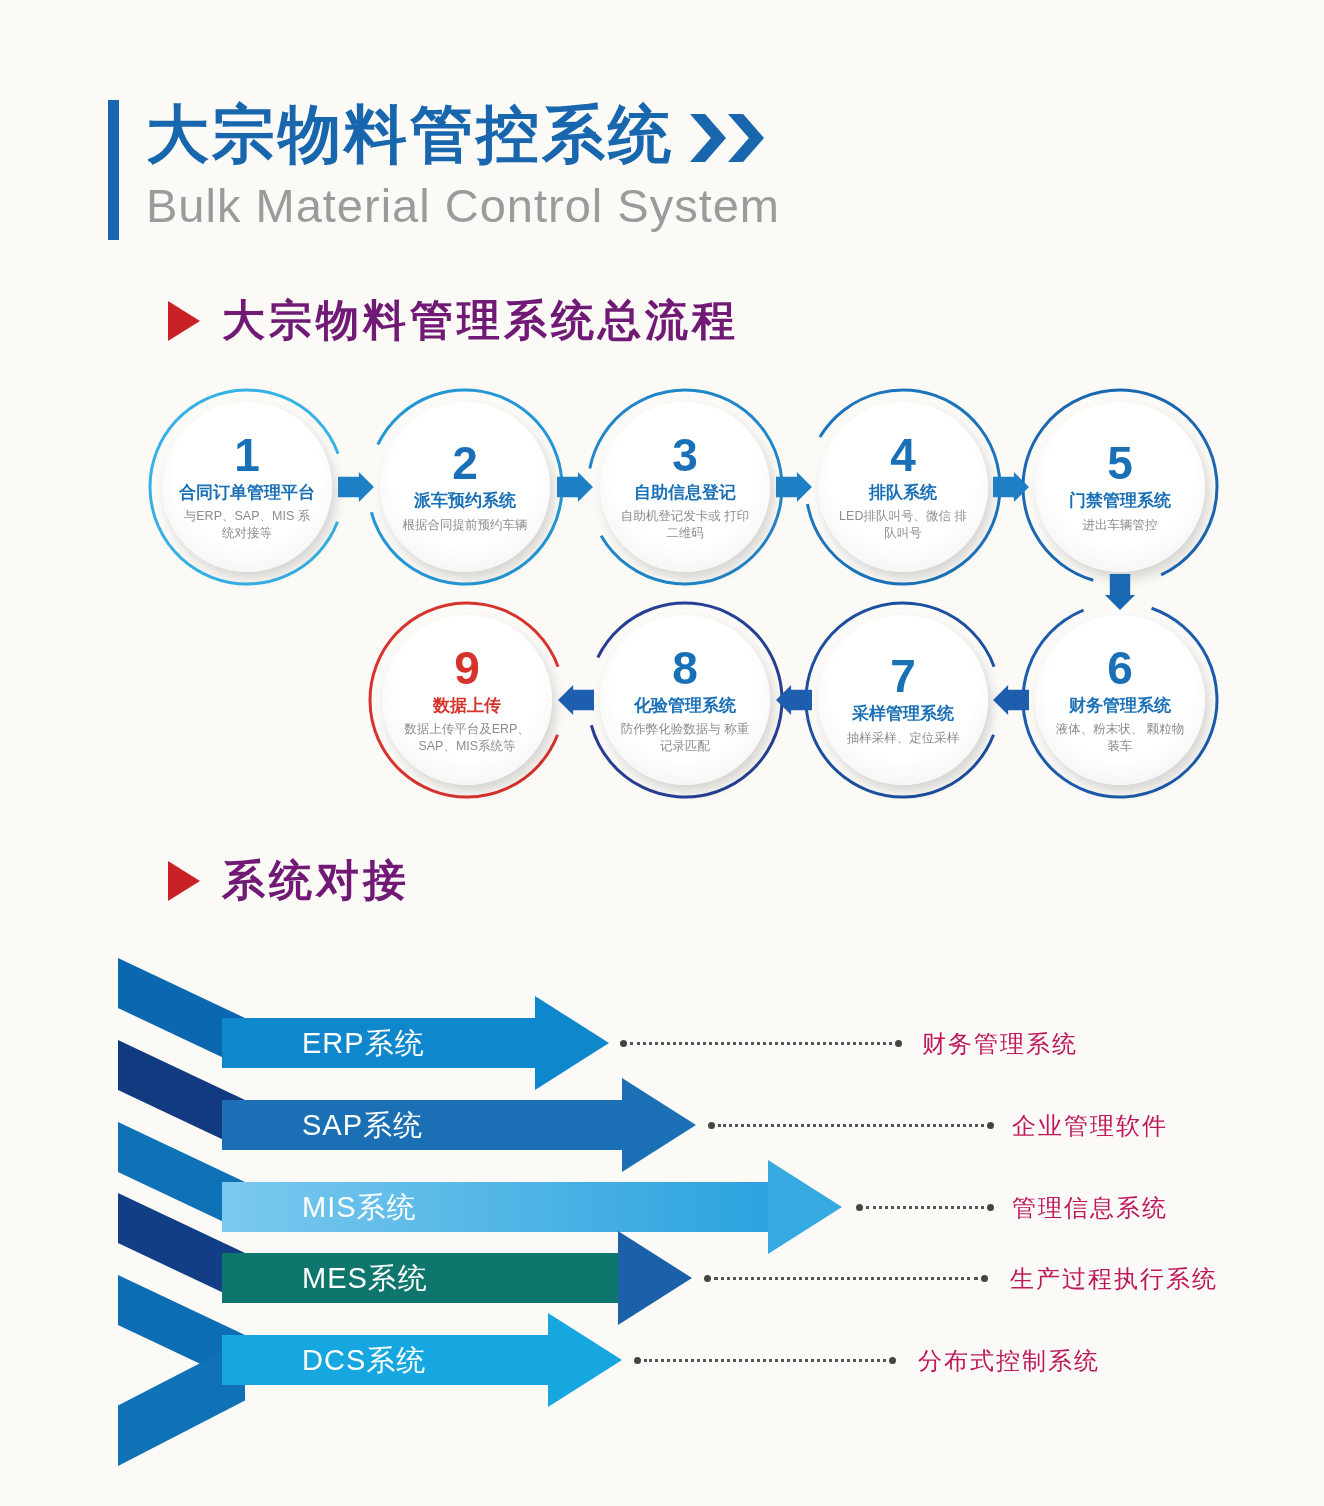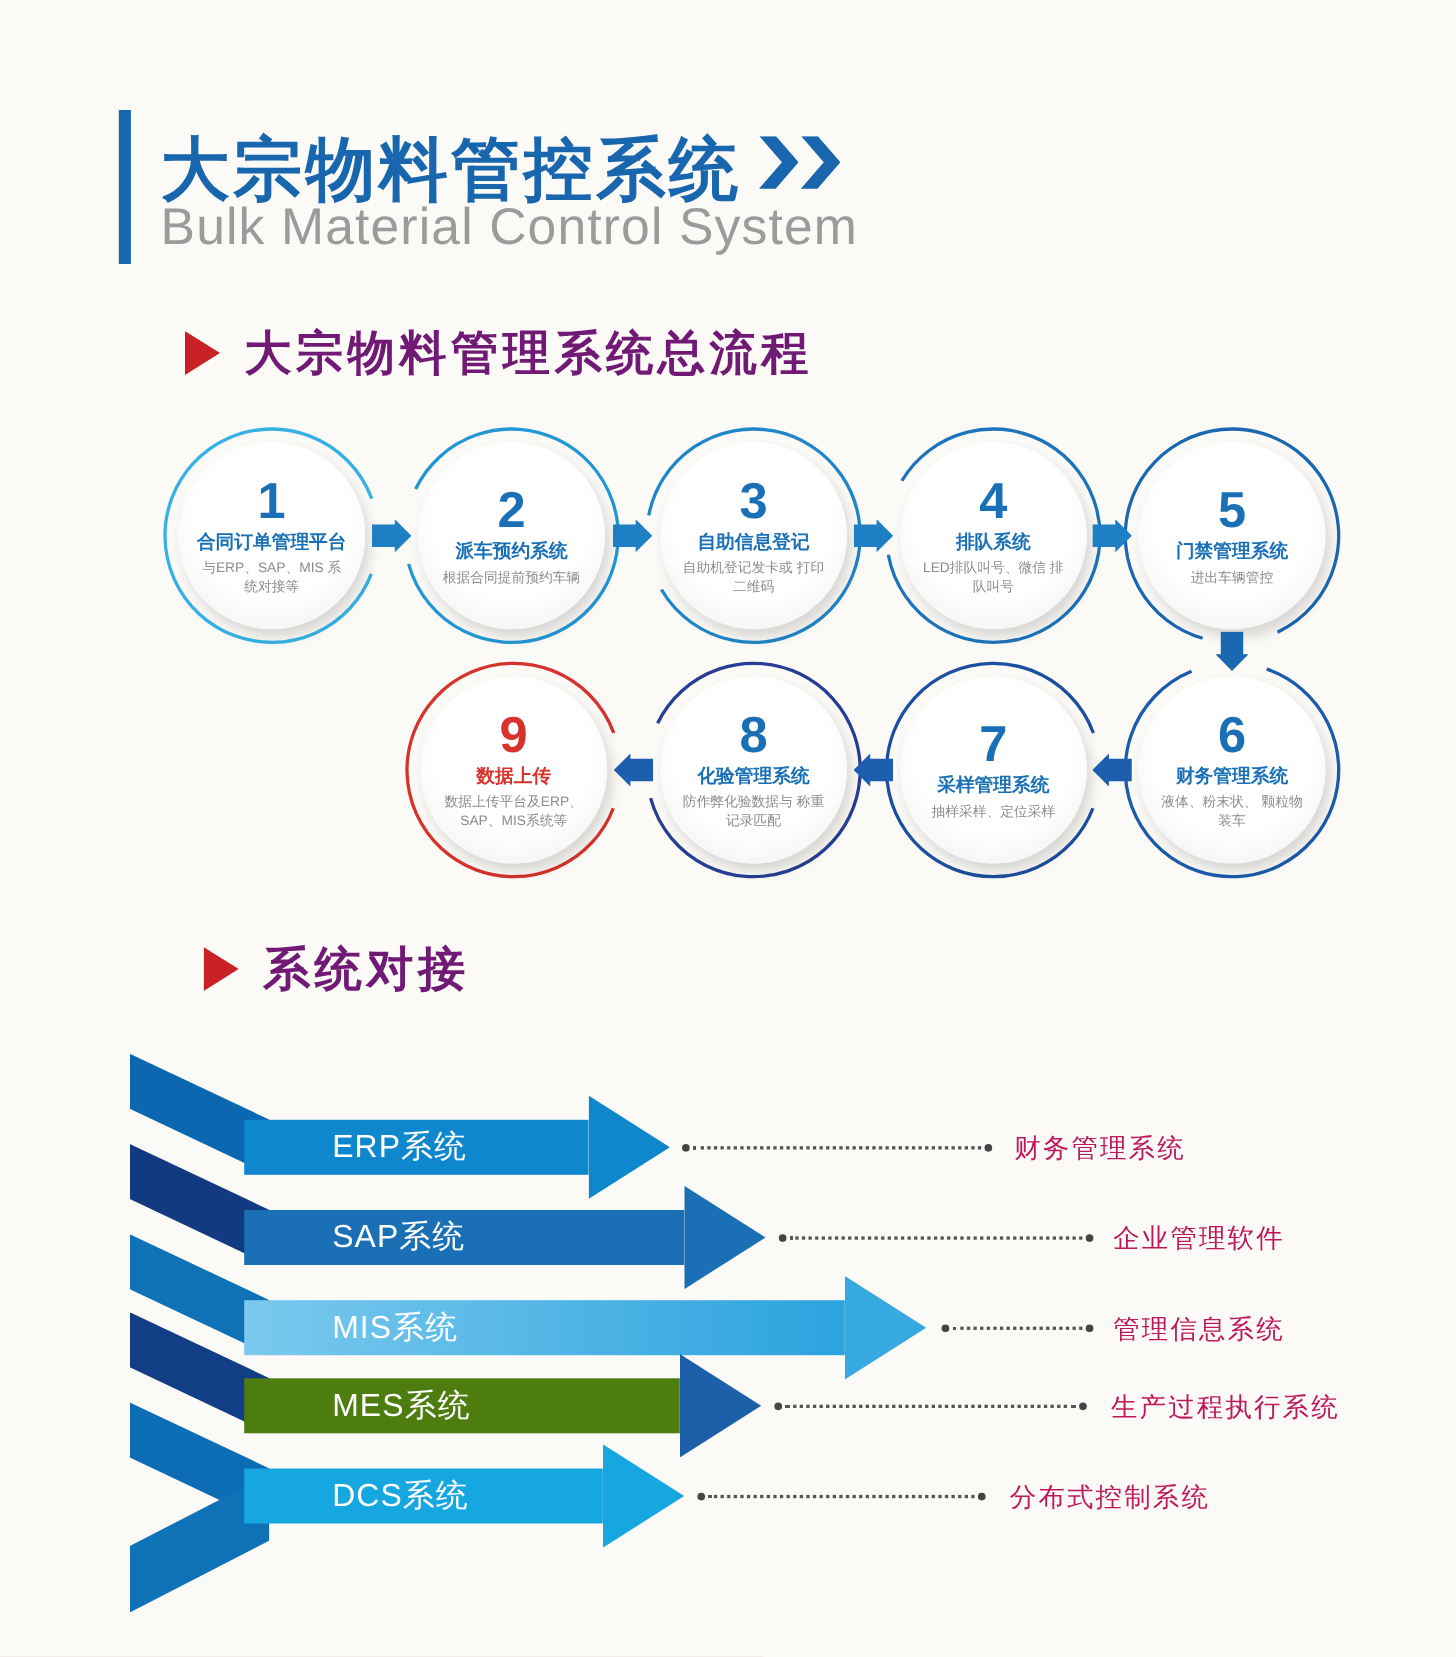--- a/index.html
+++ b/index.html
@@ -7,32 +7,32 @@
   body { font-family:"Liberation Sans","DejaVu Sans",sans-serif; }
   .page {
     position:relative; width:1324px; height:1506px;
     background:#fcfaf6; overflow:hidden; margin:0 auto;
   }
 
   
   .header { position:absolute; left:108px; top:92px; }
   .header-bar { position:absolute; left:0; top:8px; width:11px; height:140px; background:#1766ae; }
   .header-title-row { position:absolute; left:38px; top:0; display:flex; align-items:center; gap:16px; white-space:nowrap; }
-  .header-title { font-size:63px; font-weight:bold; color:#1766ae; letter-spacing:3px;margin-top:19px; }
+  .header-title { font-size:63px; font-weight:bold; color:#1766ae; letter-spacing:3px; }
   .chevrons { display:flex; gap:2px; margin-top:6px; }
   .chev { width:36px; height:48px; background:#1766ae;
     clip-path:polygon(0 0,42% 0,100% 50%,42% 100%,0 100%,58% 50%); }
   .header-subtitle { position:absolute; left:38px; top:86px; font-size:47px; color:#9b9b9b; letter-spacing:1px; white-space:nowrap; }
 
   
   .section-title { position:absolute; display:flex; align-items:center; gap:22px; }
   .tri { width:32px; height:40px; background:#c82126; clip-path:polygon(0 0,100% 50%,0 100%); }
   .section-title .txt { font-size:43px; font-weight:bold; color:#701a75; letter-spacing:4px; white-space:nowrap; }
   .st-flow { left:168px; top:292px; }
-  .st-int  { left:185px; top:852px;text-align:right; }
+  .st-int  { left:168px; top:852px;text-align:right; }
 
   
   .flow-node { position:absolute; width:200px; height:200px; }
   .flow-node svg.ring { position:absolute; inset:0; }
   .bubble {
     position:absolute; inset:15px; border-radius:50%;
     background:radial-gradient(circle at 50% 42%, #ffffff 55%, #f6f6f6 76%, #dedede 100%);
     box-shadow:4px 7px 12px rgba(0,0,0,0.15);
     display:flex; flex-direction:column; align-items:center; justify-content:center;
     text-align:center; padding:0 16px; gap:5px;
@@ -85,21 +85,21 @@
   .d2{left:708px;top:1121px;width:286px;}
   .t2{left:1012px;top:1110px;}
   
   .s3{top:1122px;background:#0f72b7;}
   .b3{top:1182px;width:546px;background:linear-gradient(90deg,#7bc9ee,#2ba3de);text-align:center;}
   .h3{left:768px;top:1160px;background:#36a9e0;}
   .d3{left:856px;top:1203px;width:138px;}
   .t3{left:1012px;top:1192px;}
   
   .s4{top:1193px;background:#123e85;}
-  .b4{top:1253px;width:396px;background:#4d7c0f;}
+  .b4{top:1253px;width:396px;background:#0f766e;}
   .h4{left:618px;top:1231px;background:#1b60a9;}
   .d4{left:704px;top:1274px;width:284px;}
   .t4{left:1010px;top:1263px;font-family:Liberation Mono, monospace;}
   
   .s5{top:1275px;background:#0c6db4;}
   .b5{top:1335px;width:326px;background:#16a6e0;}
   .h5{left:548px;top:1313px;background:#16a6e0;}
   .d5{left:634px;top:1356px;width:262px;}
   .t5{left:918px;top:1345px;}
 </style>

